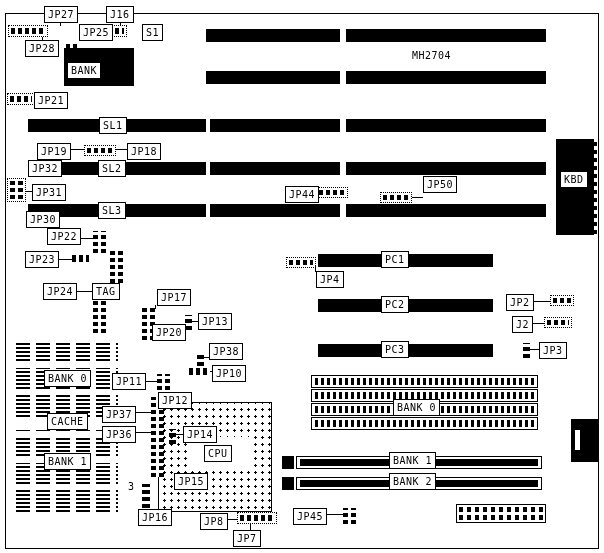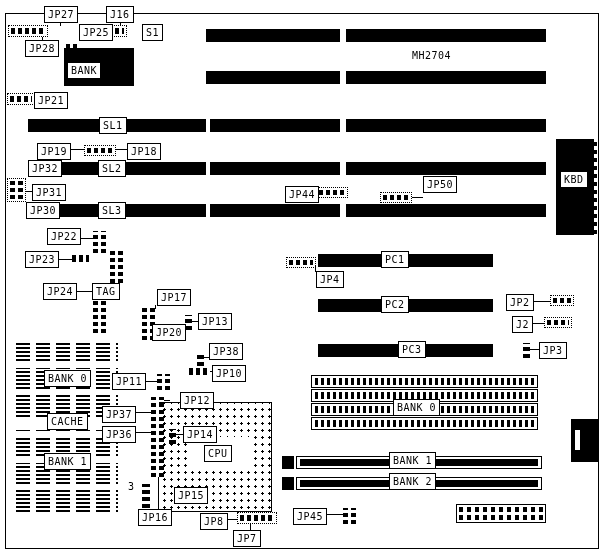--- a/index.html
+++ b/index.html
@@ -143,52 +143,52 @@
   <div class="lbl" style="left:25px;top:40px">JP28</div>
   <div class="lbl" style="left:79px;top:24px">JP25</div>
   <div class="lbl" style="left:67px;top:62px">BANK</div>
   <div class="lbl" style="left:34px;top:92px">JP21</div>
   <div class="lbl" style="left:99px;top:117px">SL1</div>
   <div class="lbl" style="left:37px;top:143px">JP19</div>
   <div class="lbl" style="left:127px;top:143px">JP18</div>
   <div class="lbl" style="left:28px;top:160px">JP32</div>
   <div class="lbl" style="left:98px;top:160px">SL2</div>
   <div class="lbl" style="left:32px;top:184px">JP31</div>
-  <div class="lbl" style="left:26px;top:202px">JP30</div>
+  <div class="lbl" style="left:26px;top:211px">JP30</div>
   <div class="lbl" style="left:98px;top:202px">SL3</div>
   <div class="lbl" style="left:285px;top:186px">JP44</div>
   <div class="lbl" style="left:423px;top:176px">JP50</div>
   <div class="lbl" style="left:560px;top:171px">KBD</div>
   <div class="lbl" style="left:47px;top:228px">JP22</div>
   <div class="lbl" style="left:25px;top:251px">JP23</div>
   <div class="lbl" style="left:43px;top:283px">JP24</div>
   <div class="lbl" style="left:92px;top:283px">TAG</div>
   <div class="lbl" style="left:157px;top:289px">JP17</div>
   <div class="lbl" style="left:198px;top:313px">JP13</div>
   <div class="lbl" style="left:152px;top:324px">JP20</div>
   <div class="lbl" style="left:209px;top:343px">JP38</div>
   <div class="lbl" style="left:212px;top:365px">JP10</div>
   <div class="lbl" style="left:44px;top:370px">BANK 0</div>
   <div class="lbl" style="left:112px;top:373px">JP11</div>
-  <div class="lbl" style="left:180px;top:392px">JP12</div>
+  <div class="lbl" style="left:158px;top:392px">JP12</div>
   <div class="lbl" style="left:102px;top:406px">JP37</div>
   <div class="lbl" style="left:47px;top:413px">CACHE</div>
   <div class="lbl" style="left:102px;top:426px">JP36</div>
   <div class="lbl" style="left:183px;top:426px">JP14</div>
   <div class="lbl" style="left:204px;top:445px">CPU</div>
   <div class="lbl" style="left:44px;top:453px">BANK 1</div>
-  <div class="lbl" style="left:174px;top:487px">JP15</div>
+  <div class="lbl" style="left:174px;top:473px">JP15</div>
   <div class="lbl" style="left:138px;top:509px">JP16</div>
   <div class="lbl" style="left:200px;top:513px">JP8</div>
   <div class="lbl" style="left:233px;top:530px">JP7</div>
   <div class="lbl" style="left:293px;top:508px">JP45</div>
   <div class="lbl" style="left:316px;top:271px">JP4</div>
   <div class="lbl" style="left:381px;top:251px">PC1</div>
   <div class="lbl" style="left:381px;top:296px">PC2</div>
-  <div class="lbl" style="left:398px;top:341px">PC3</div>
+  <div class="lbl" style="left:381px;top:341px">PC3</div>
   <div class="lbl" style="left:506px;top:294px">JP2</div>
   <div class="lbl" style="left:512px;top:316px">J2</div>
   <div class="lbl" style="left:539px;top:342px">JP3</div>
   <div class="lbl" style="left:393px;top:399px">BANK 0</div>
   <div class="lbl" style="left:389px;top:452px">BANK 1</div>
   <div class="lbl" style="left:389px;top:473px">BANK 2</div>
 
   <div class="txt" style="left:412px;top:50px">MH2704</div>
   <div class="txt" style="left:128px;top:481px">3</div>
 </div>

